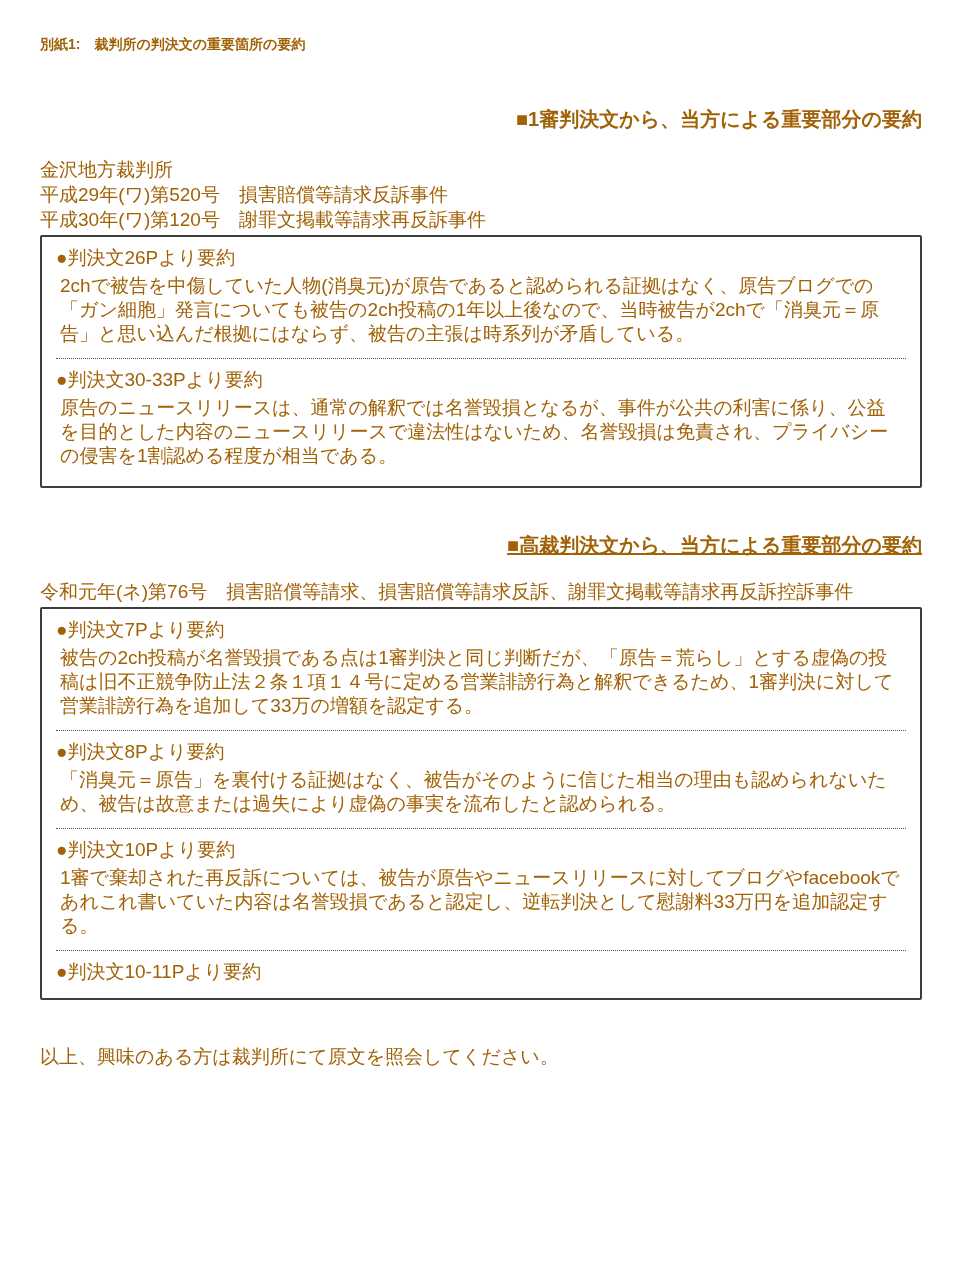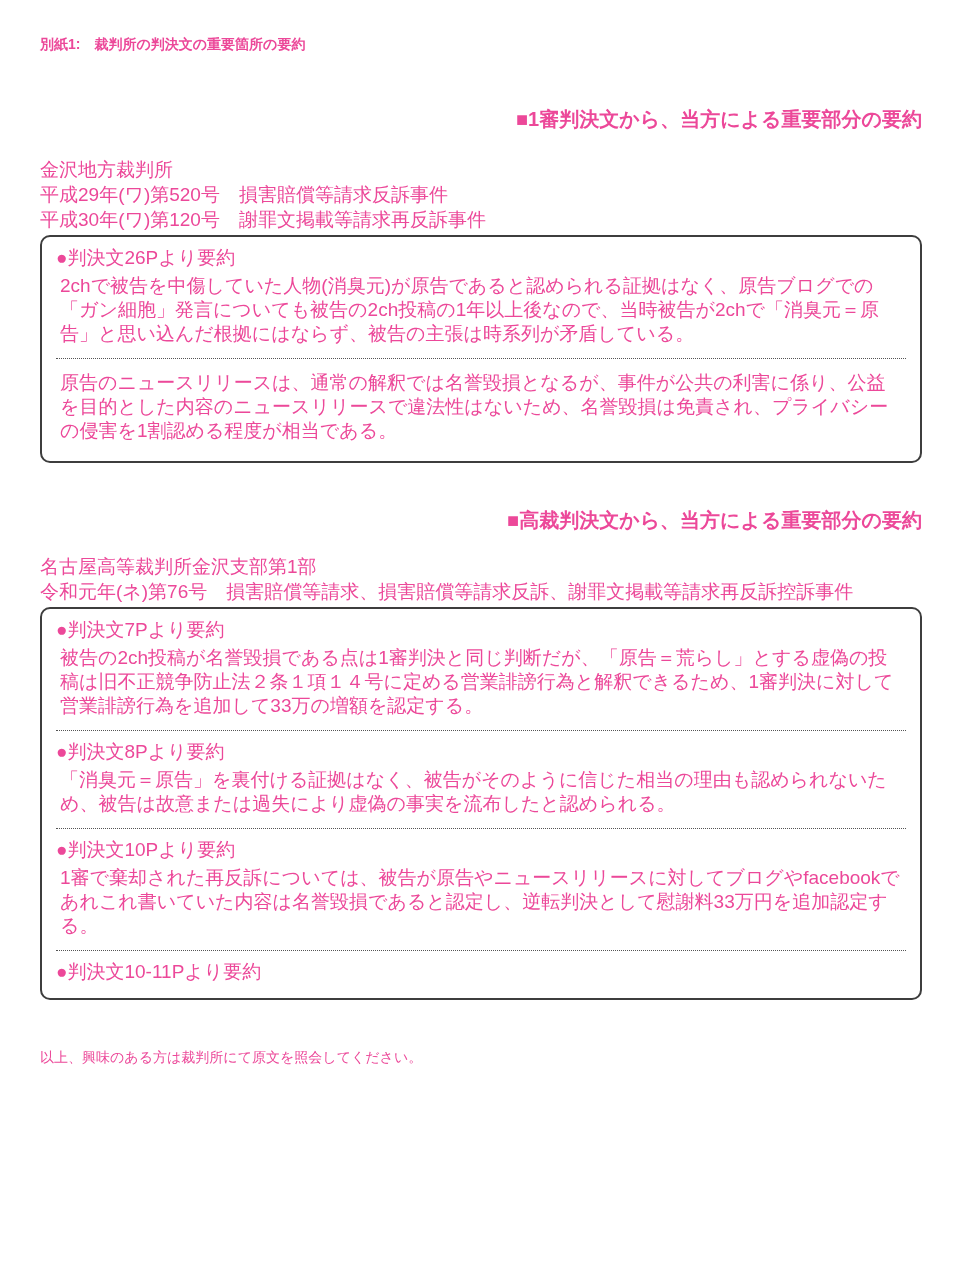--- a/index.html
+++ b/index.html
@@ -2,63 +2,63 @@
 <html lang="ja"><head>
 <meta charset="utf-8">
 <style>
   html,body{margin:0;padding:0;}
   body{background:#ffffff;}
   .page{
     position:relative;
     width:960px;height:1280px;
     box-sizing:border-box;
     background:#ffffff;
-    color:#ec4899;
+    color:#a16207;
     font-family:"Liberation Sans","DejaVu Sans",sans-serif;
     padding:34px 38px 0 40px;
     overflow:hidden;
   }
   .doc-title{
     font-size:14px;line-height:20px;font-weight:700;
   }
   .sec-heading{
     margin:0;
     font-size:20px;line-height:26px;font-weight:700;text-align:right;
   }
   .sec-first .sec-heading{margin-top:52px;}
-  .sec-second .sec-heading{margin-top:44px;}
+  .sec-second .sec-heading{margin-top:44px;text-decoration:underline;}
   .court-block{
     font-size:19px;line-height:25px;
   }
   .sec-first .court-block{margin-top:25px;}
   .sec-second .court-block{margin-top:21px;}
   .summary-box{
     margin-top:3px;
     border:2px solid #3d3d3d;
-    border-radius:10px;
+    border-radius:2px;
     padding:4px 14px 6px 14px;
   }
   .summary-item{
     padding:4px 0 8px 0;
   }
   .summary-item + .summary-item{
     border-top:1px dotted #555555;
     padding-top:8px;
   }
   .summary-label{
     font-size:19px;line-height:25px;
   }
   .summary-body{
     margin:4px;
     font-size:19px;line-height:24px;
     overflow-wrap:break-word;
   }
   .footer-note{
     margin:44px 0 0 0;
-    font-size:14px;line-height:26px;
+    font-size:19px;line-height:26px;
   }
 </style>
 </head>
 <body>
 
 <div class="page">
 
   <div class="doc-title">別紙1:　裁判所の判決文の重要箇所の要約</div>
 
   <section class="sec-first">
@@ -67,29 +67,29 @@
       <div class="court-line">金沢地方裁判所</div>
       <div class="court-line">平成29年(ワ)第520号　損害賠償等請求反訴事件</div>
       <div class="court-line">平成30年(ワ)第120号　謝罪文掲載等請求再反訴事件</div>
     </div>
     <div class="summary-box">
       <div class="summary-item">
         <div class="summary-label">●判決文26Pより要約</div>
         <p class="summary-body">2chで被告を中傷していた人物(消臭元)が原告であると認められる証拠はなく、原告ブログでの「ガン細胞」発言についても被告の2ch投稿の1年以上後なので、当時被告が2chで「消臭元＝原告」と思い込んだ根拠にはならず、被告の主張は時系列が矛盾している。</p>
       </div>
       <div class="summary-item">
+        <div class="summary-label">●判決文30-33Pより要約</div>
         <p class="summary-body">原告のニュースリリースは、通常の解釈では名誉毀損となるが、事件が公共の利害に係り、公益を目的とした内容のニュースリリースで違法性はないため、名誉毀損は免責され、プライバシーの侵害を1割認める程度が相当である。</p>
       </div>
     </div>
   </section>
 
   <section class="sec-second">
     <h2 class="sec-heading">■高裁判決文から、当方による重要部分の要約</h2>
     <div class="court-block">
-      <div class="court-line">名古屋高等裁判所金沢支部第1部</div>
       <div class="court-line">令和元年(ネ)第76号　損害賠償等請求、損害賠償等請求反訴、謝罪文掲載等請求再反訴控訴事件</div>
     </div>
     <div class="summary-box">
       <div class="summary-item">
         <div class="summary-label">●判決文7Pより要約</div>
         <p class="summary-body">被告の2ch投稿が名誉毀損である点は1審判決と同じ判断だが、「原告＝荒らし」とする虚偽の投稿は旧不正競争防止法２条１項１４号に定める営業誹謗行為と解釈できるため、1審判決に対して営業誹謗行為を追加して33万の増額を認定する。</p>
       </div>
       <div class="summary-item">
         <div class="summary-label">●判決文8Pより要約</div>
         <p class="summary-body">「消臭元＝原告」を裏付ける証拠はなく、被告がそのように信じた相当の理由も認められないため、被告は故意または過失により虚偽の事実を流布したと認められる。</p>

